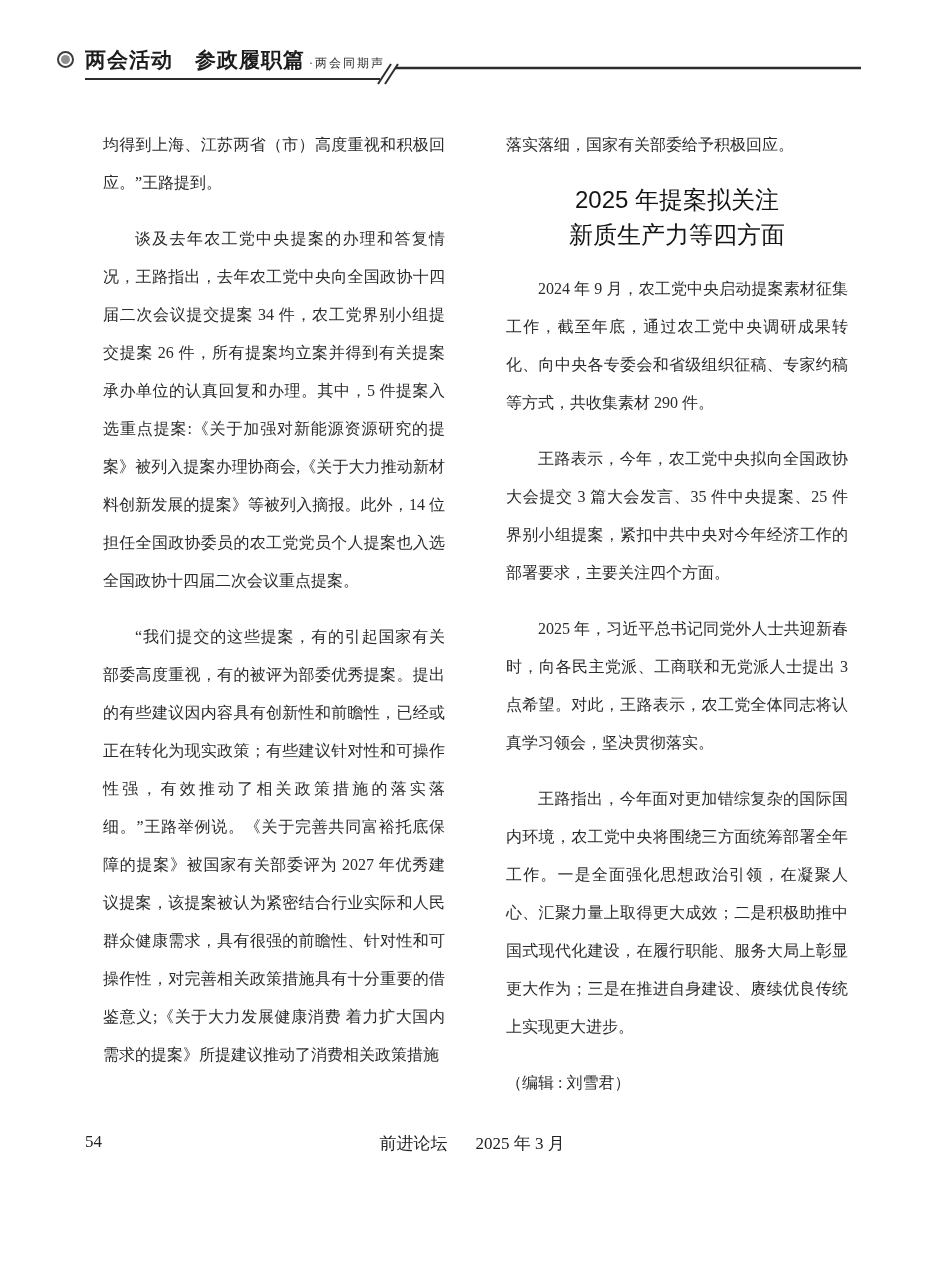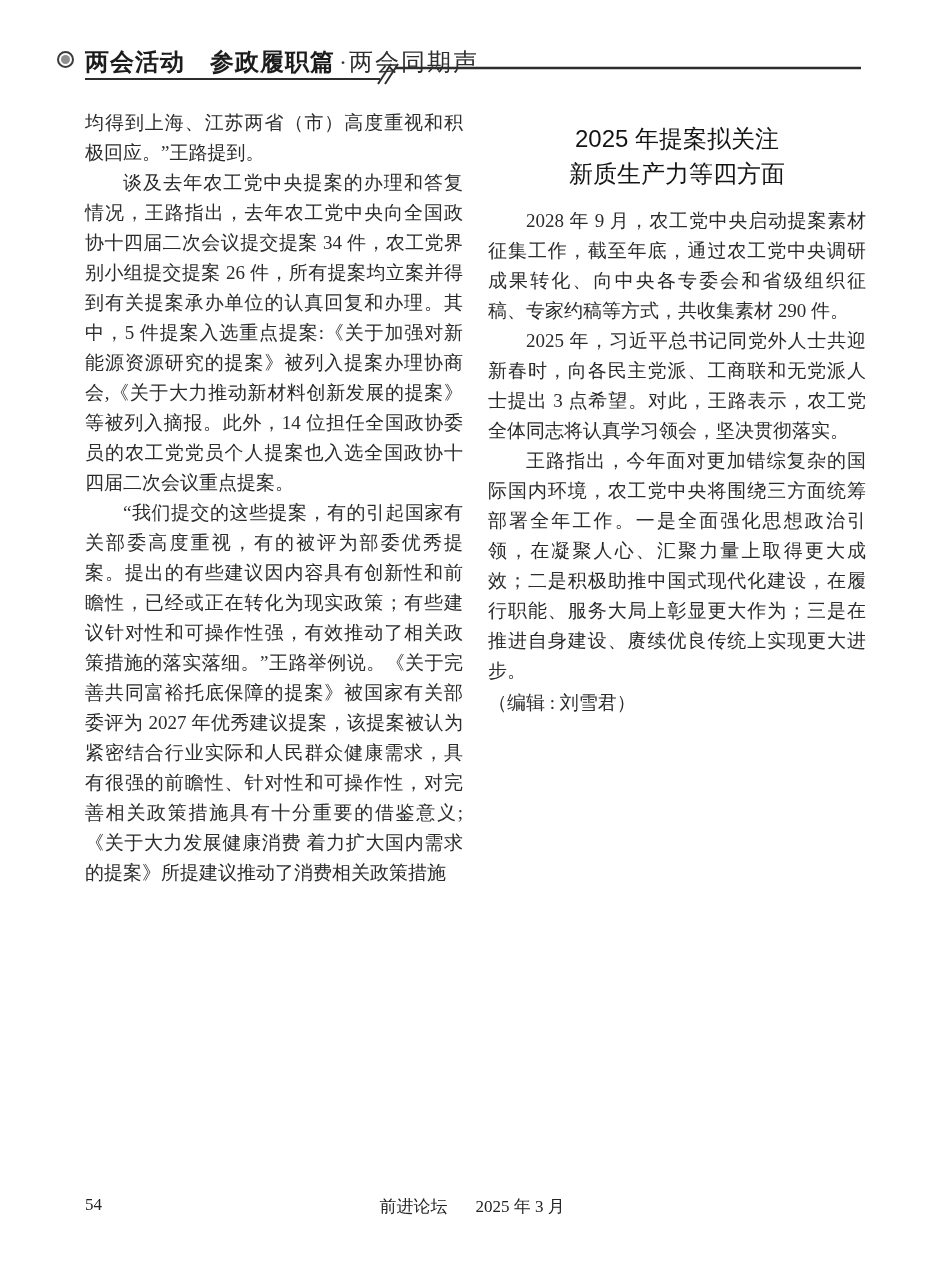--- a/index.html
+++ b/index.html
@@ -21,59 +21,59 @@
     border: 2px solid #3c3c3c; border-radius: 50%;
     box-sizing: border-box;
     display: flex; align-items: center; justify-content: center;
   }
   .hdr-icon .inner {
     width: 9px; height: 9px; border-radius: 50%;
     background: #8f8f8f;
   }
   .hdr-text { position: absolute; left: 28px; top: 0; white-space: nowrap; }
   .hdr-bold {
-    font-weight: 700; font-size: 24px; color: #1c1c1c;
+    font-weight: 700; font-size: 21px; color: #1c1c1c;
     letter-spacing: 1px;
   }
   .hdr-light {
-    font-size: 24px; color: #2e2e2e; letter-spacing: 2px;
+    font-size: 12px; color: #2e2e2e; letter-spacing: 2px;
     margin-left: 4px;
   }
   .hdr-rule { position: absolute; left: 85px; top: 55px; }
 
   
   .columns {
     position: absolute; left: 85px; top: 108px;
     width: 781px;
     display: flex; gap: 25px;
   }
   .col { width: 378px; }
   .col p {
-    margin: 0;
-    font-size: 19px; line-height: 30px;
+    margin: 18px;
+    font-size: 16px; line-height: 38px;
     text-align: justify;
     text-justify: inter-character;
     color: #2b2b2b;
   }
   .col p.indent { text-indent: 2em; }
   .article-heading {
     font-family: "Liberation Sans", sans-serif;
     font-weight: 400; font-size: 24px; line-height: 35px;
     color: #141414;
     text-align: center;
     margin: 13px 0 15px 0;
   }
   .editor {
     text-align: left;
     margin-top: 2px !important;
   }
 
   
   .footer {
-    position: absolute; left: 0; right: 0; top: 1195px;
+    position: absolute; left: 0; right: 0; top: 1132px;
     height: 26px; font-size: 17px; color: #222;
   }
   .page-num { position: absolute; left: 85px; top: 0; }
   .journal-line { position: absolute; left: 0; right: 0; text-align: center; top: 0; }
   .journal-date { margin-left: 28px; }
 </style>
 </head>
 <body>
 
 <div class="page">
@@ -95,25 +95,27 @@
 
   <div class="columns">
 
     <section class="col">
       <p>均得到上海、江苏两省（市）高度重视和积极回应。”王路提到。</p>
       <p class="indent">谈及去年农工党中央提案的办理和答复情况，王路指出，去年农工党中央向全国政协十四届二次会议提交提案 34 件，农工党界别小组提交提案 26 件，所有提案均立案并得到有关提案承办单位的认真回复和办理。其中，5 件提案入选重点提案:《关于加强对新能源资源研究的提案》被列入提案办理协商会,《关于大力推动新材料创新发展的提案》等被列入摘报。此外，14 位担任全国政协委员的农工党党员个人提案也入选全国政协十四届二次会议重点提案。</p>
       <p class="indent">“我们提交的这些提案，有的引起国家有关部委高度重视，有的被评为部委优秀提案。提出的有些建议因内容具有创新性和前瞻性，已经或正在转化为现实政策；有些建议针对性和可操作性强，有效推动了相关政策措施的落实落细。”王路举例说。《关于完善共同富裕托底保障的提案》被国家有关部委评为 2027 年优秀建议提案，该提案被认为紧密结合行业实际和人民群众健康需求，具有很强的前瞻性、针对性和可操作性，对完善相关政策措施具有十分重要的借鉴意义;《关于大力发展健康消费 着力扩大国内需求的提案》所提建议推动了消费相关政策措施</p>
     </section>
 
     <section class="col">
+      <p>落实落细，国家有关部委给予积极回应。</p>
       <h2 class="article-heading">
         <span>2025 年提案拟关注</span><br>
         <span>新质生产力等四方面</span>
       </h2>
-      <p class="indent">2028 年 9 月，农工党中央启动提案素材征集工作，截至年底，通过农工党中央调研成果转化、向中央各专委会和省级组织征稿、专家约稿等方式，共收集素材 290 件。</p>
+      <p class="indent">2024 年 9 月，农工党中央启动提案素材征集工作，截至年底，通过农工党中央调研成果转化、向中央各专委会和省级组织征稿、专家约稿等方式，共收集素材 290 件。</p>
+      <p class="indent">王路表示，今年，农工党中央拟向全国政协大会提交 3 篇大会发言、35 件中央提案、25 件界别小组提案，紧扣中共中央对今年经济工作的部署要求，主要关注四个方面。</p>
       <p class="indent">2025 年，习近平总书记同党外人士共迎新春时，向各民主党派、工商联和无党派人士提出 3 点希望。对此，王路表示，农工党全体同志将认真学习领会，坚决贯彻落实。</p>
       <p class="indent">王路指出，今年面对更加错综复杂的国际国内环境，农工党中央将围绕三方面统筹部署全年工作。一是全面强化思想政治引领，在凝聚人心、汇聚力量上取得更大成效；二是积极助推中国式现代化建设，在履行职能、服务大局上彰显更大作为；三是在推进自身建设、赓续优良传统上实现更大进步。</p>
       <p class="editor">（编辑 : 刘雪君）</p>
     </section>
 
   </div>
 
   <div class="footer">
     <span class="page-num">54</span>
     <span class="journal-line">

